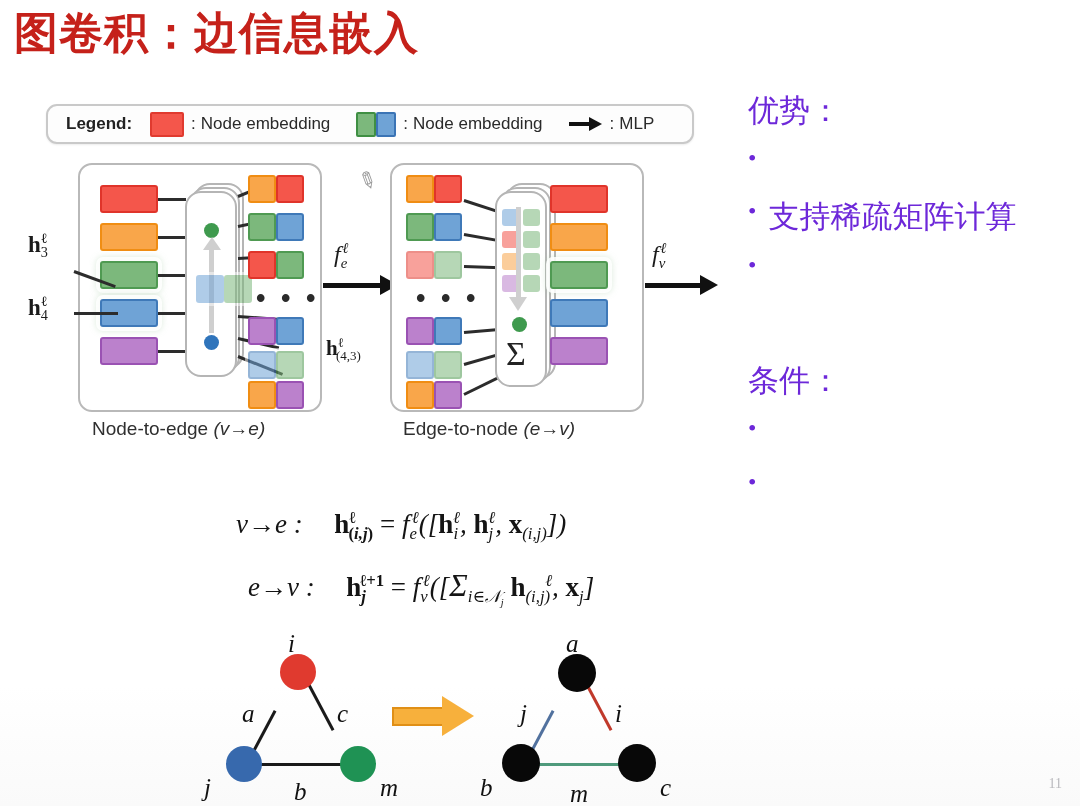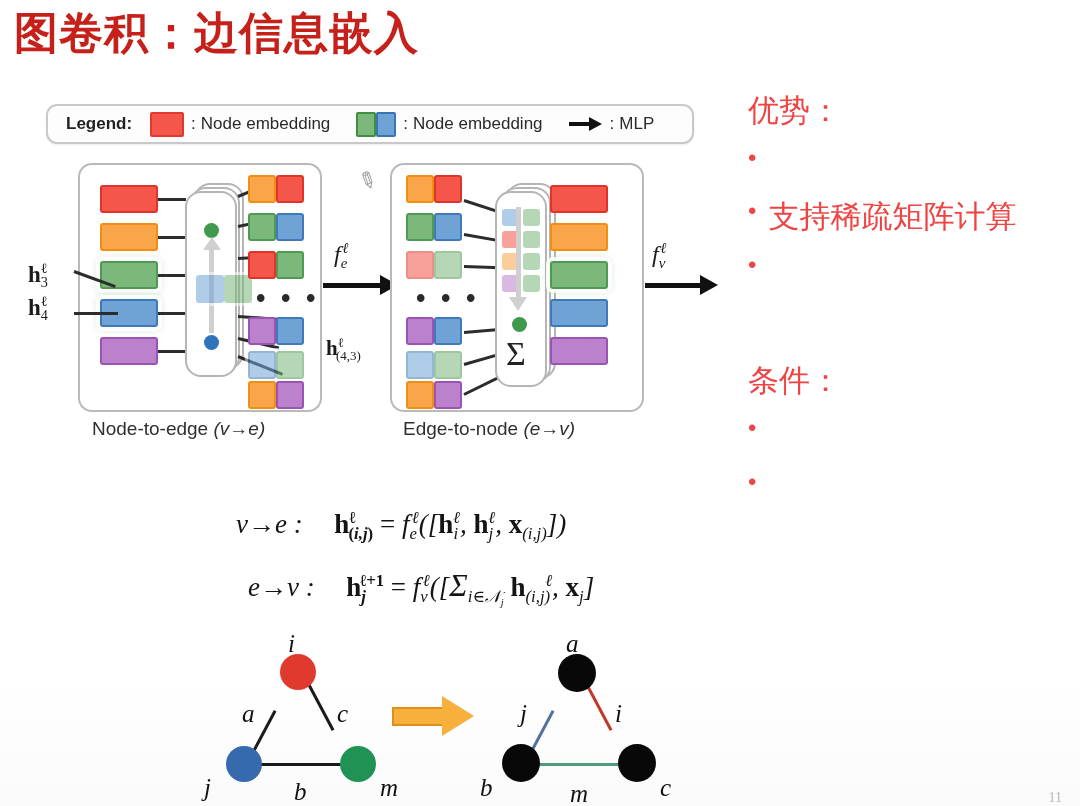--- a/index.html
+++ b/index.html
@@ -122,21 +122,21 @@
     white-space:nowrap;
   }
   .mlabel sub { font-size:.62em; }
   .mlabel sup { font-size:.62em; }
 
   .pencil { position:absolute; color:#9a9a9a; font-size:22px; transform:rotate(25deg); }
 
   .ellipsis { position:absolute; font-size:27px; letter-spacing:4px; color:#2b2b2b; font-weight:bold; }
 
   
-  .rtext { position:absolute; font-family:Liberation Sans, sans-serif; color:#ef4444; }
+  .rtext { position:absolute; font-family:Liberation Serif, serif; color:#6d28d9; }
   .rhead { font-size:31px; }
   .rbullet { font-size:31px; display:flex; align-items:flex-start; white-space:nowrap; }
   .rbullet .bd { margin-right:12px; font-size:24px; line-height:1.25; }
 
   
   .formally {
     position:absolute; left:30px; top:512px;
     font-size:27px; font-weight:bold; color:#111;
     font-family:"Liberation Sans","DejaVu Sans",sans-serif;
   }
@@ -153,21 +153,21 @@
   
   .gnode { position:absolute; border-radius:50%; }
   .gedge { position:absolute; transform-origin:0 50%; }
   .glabel {
     position:absolute; font-family:"Liberation Serif","DejaVu Serif",serif;
     font-style:italic; font-size:25px; color:#111;
   }
   .fatarrow { position:absolute; }
 
   .pagenum {
-    position:absolute; right:18px; bottom:0;
+    position:absolute; right:18px; bottom:14px;
     font-size:14px; color:#b9b9bd;
     font-family:"Liberation Serif","DejaVu Serif",serif;
   }
 </style>
 </head>
 <body>
 
 <div class="slide">
 
   <div class="title">图卷积：边信息嵌入</div>
@@ -257,21 +257,21 @@
       <i style="background:#f9a64a;border:2px solid #f08d13;"></i>
         <i style="background:#bb81cc;border:2px solid #9a52b3;"></i>
     </div>
   </div>
 
   <div class="panel-caption" style="left:92px; top:418px;">
     <span>Node-to-edge</span>
     <span class="it">(v→e)</span>
   </div>
 
-  <div class="mlabel" style="left:28px; top:260px; font-size:23px;">
+  <div class="mlabel" style="left:28px; top:230px; font-size:23px;">
     <b style="font-family:'Liberation Serif',serif;">h</b><sup>ℓ</sup><sub style="margin-left:-7px;">3</sub>
   </div>
   <div class="diag" style="left:74px; top:270px; width:44px; transform:rotate(20deg);"></div>
   <div class="mlabel" style="left:28px; top:293px; font-size:23px;">
     <b style="font-family:'Liberation Serif',serif;">h</b><sup>ℓ</sup><sub style="margin-left:-7px;">4</sub>
   </div>
   <div class="line" style="left:74px; top:312px; width:44px;"></div>
 
   <div class="pencil" style="left:358px; top:168px;">✎</div>
 

